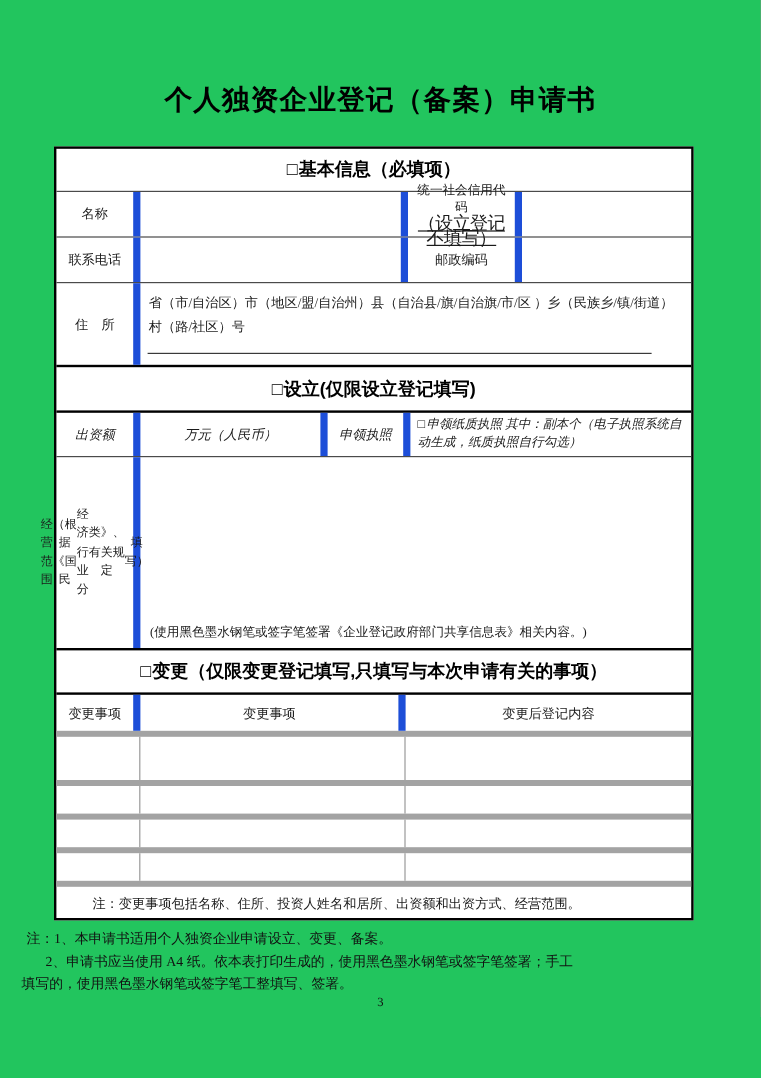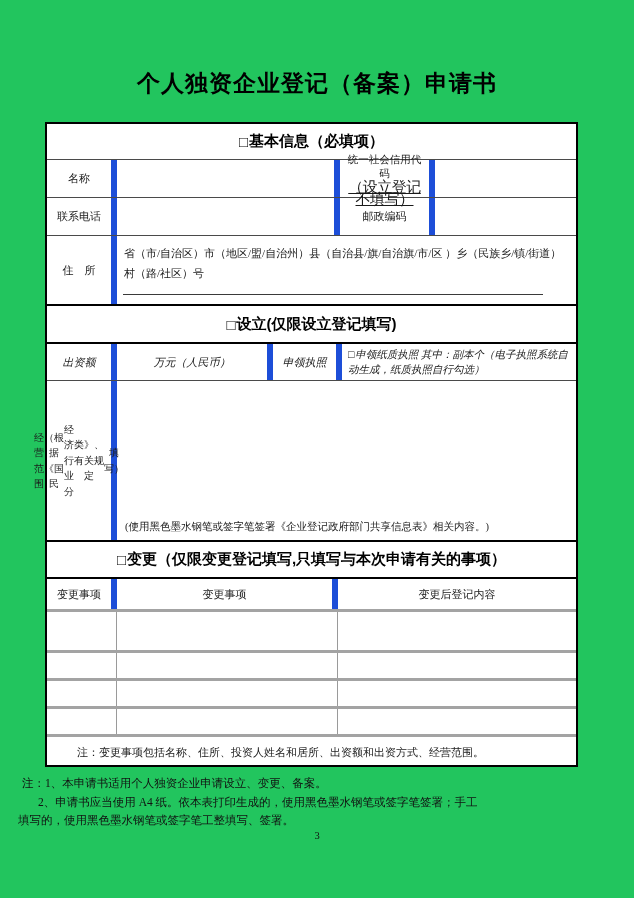--- a/index.html
+++ b/index.html
@@ -12,21 +12,21 @@
     font-family:"Liberation Sans", sans-serif;font-weight:bold;
     font-size:23px;letter-spacing:1px;color:#000;
   }
   .form-table{
     position:absolute;left:45px;top:122px;width:533px;height:645px;
     border:2px solid #000;box-sizing:border-box;background:#fff;
   }
   .trow{display:flex;box-sizing:border-box;border-top:1px solid #4a4a4a;align-items:stretch;}
   .trow.first{border-top:none;}
   .trow.thick{border-top:2px solid #000;}
-  .trow.lt{border-top:3px solid #a3a3a3;}
+  .trow.lt{border-top:5px solid #a3a3a3;}
   .cell{
     box-sizing:border-box;border-right:6px solid #1d4ed8;
     display:flex;align-items:center;justify-content:center;
     font-size:11px;text-align:center;padding:2px 4px;position:relative;
   }
   .cell.lt{border-right:1px solid #9a9a9a;}
   .cell.last{border-right:none;}
   .cell.left{justify-content:flex-start;text-align:left;}
   .section-head{
     display:flex;align-items:center;justify-content:center;box-sizing:border-box;

